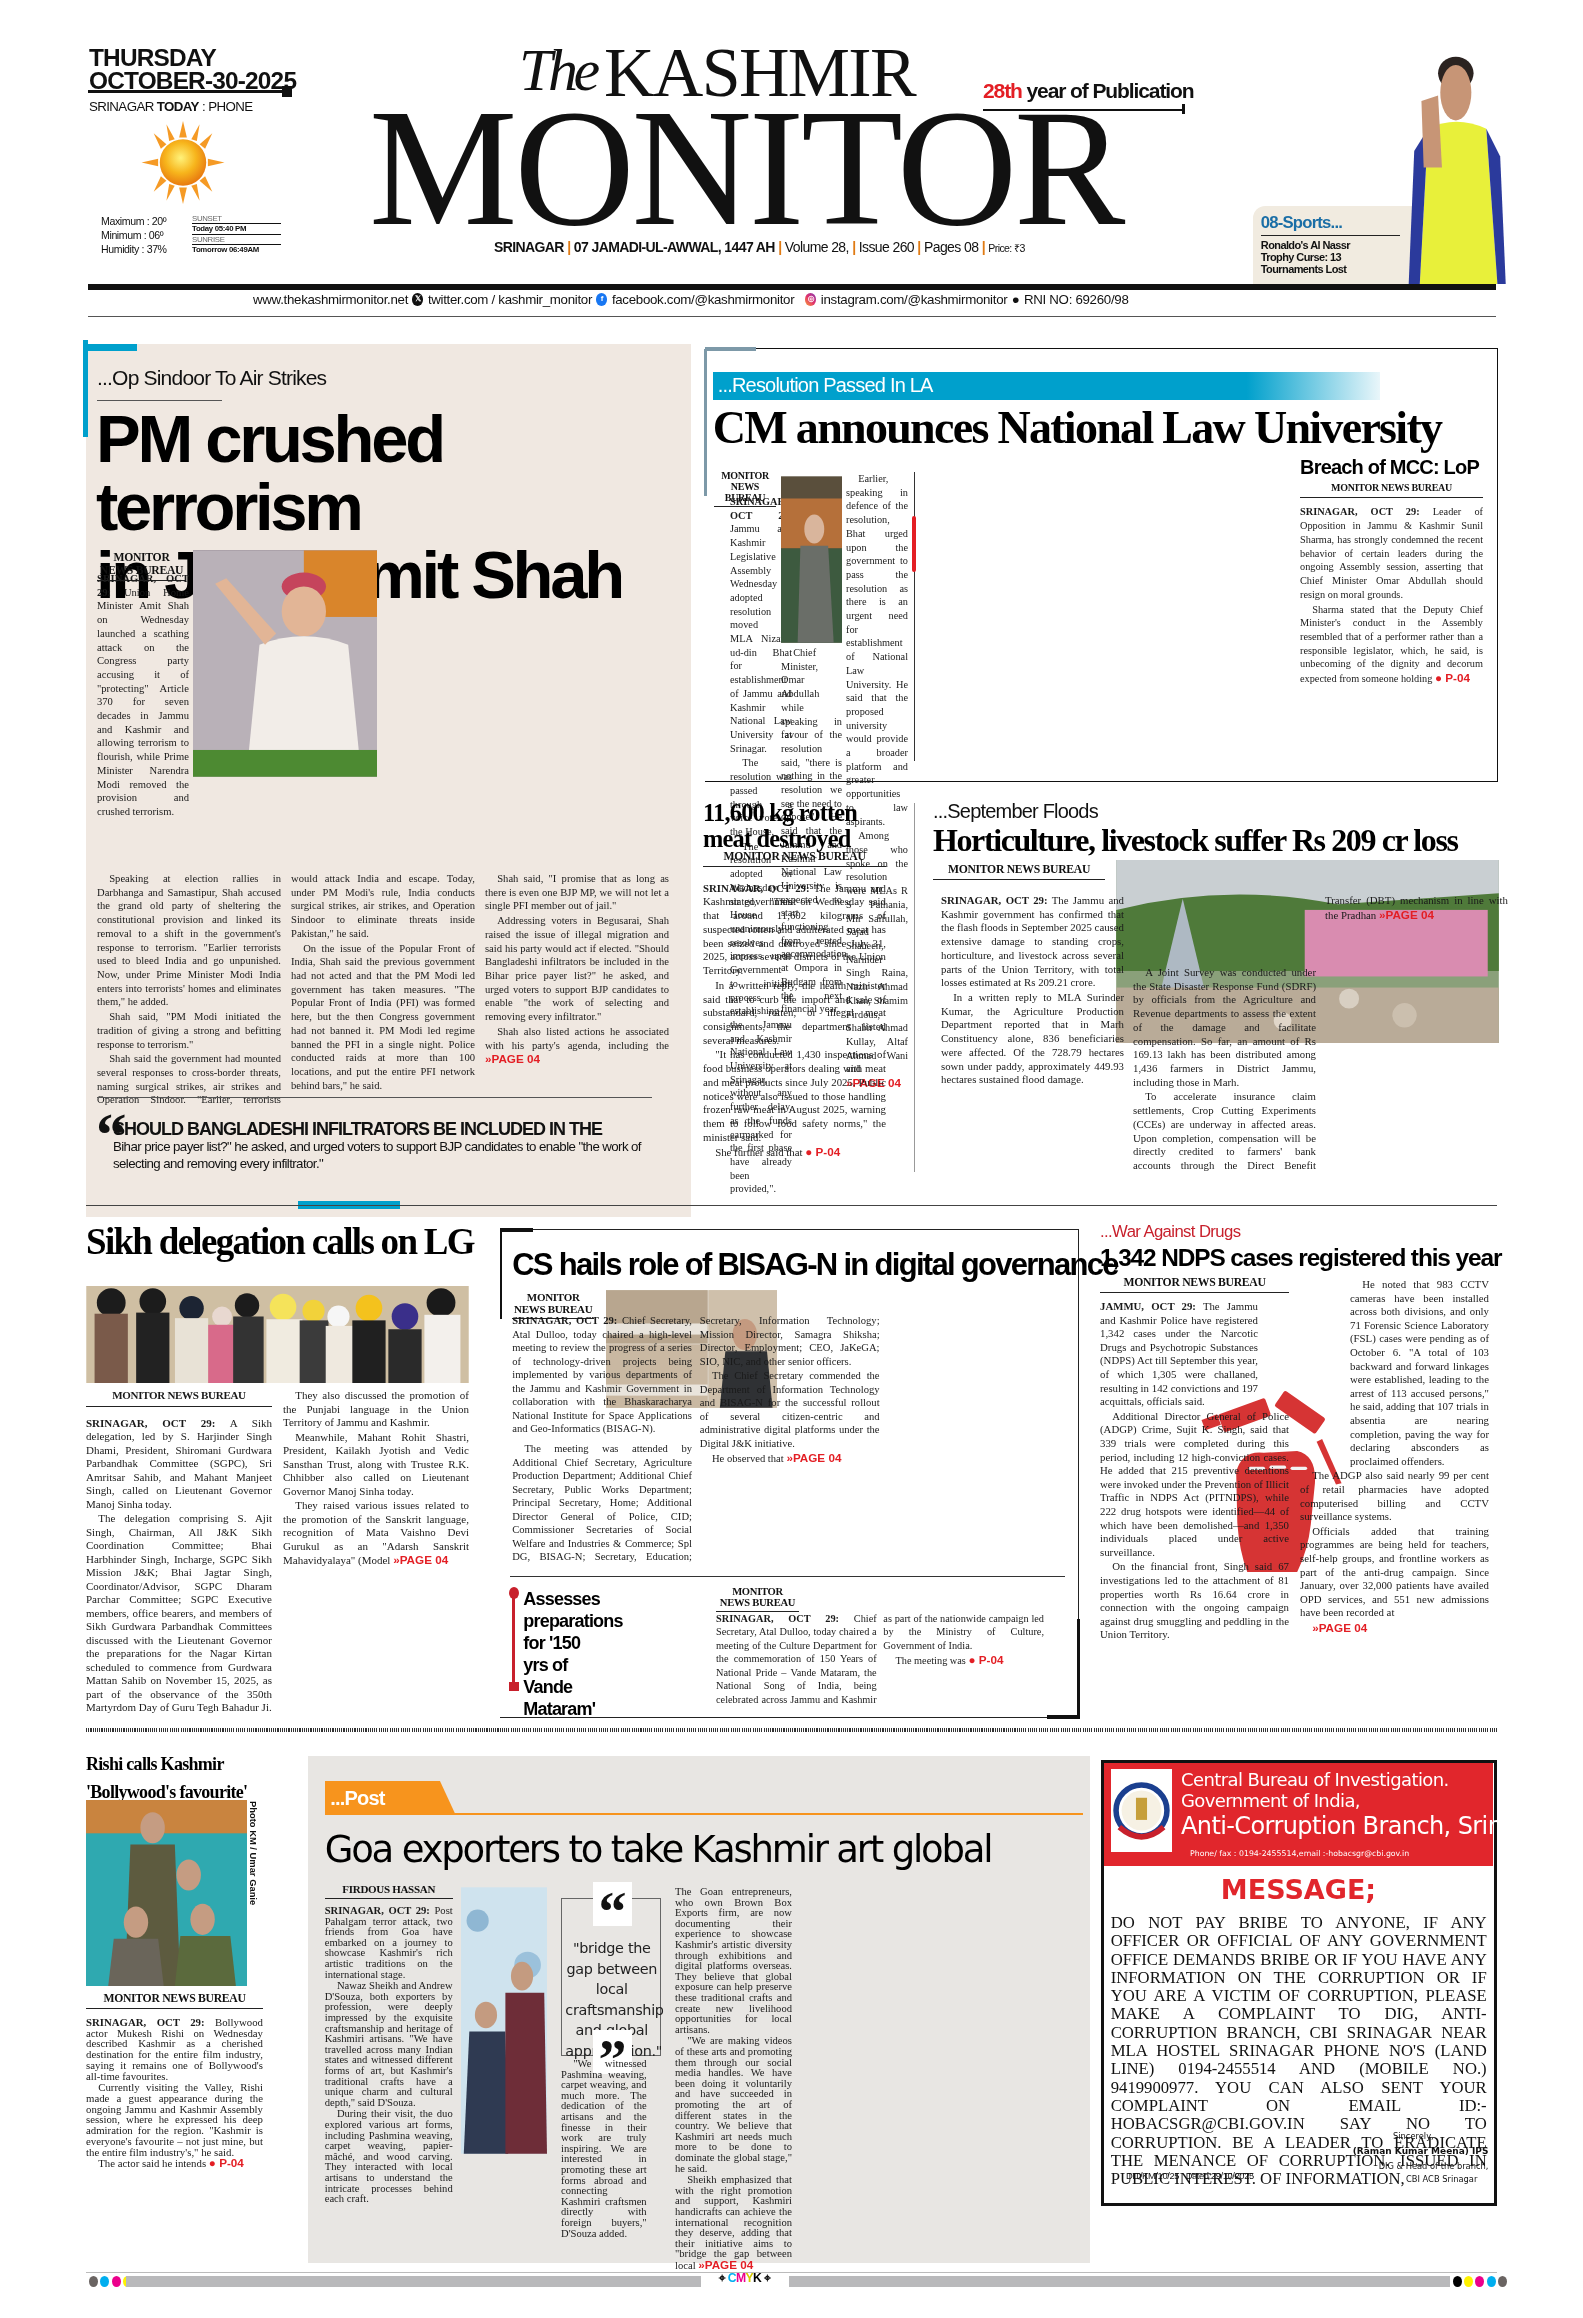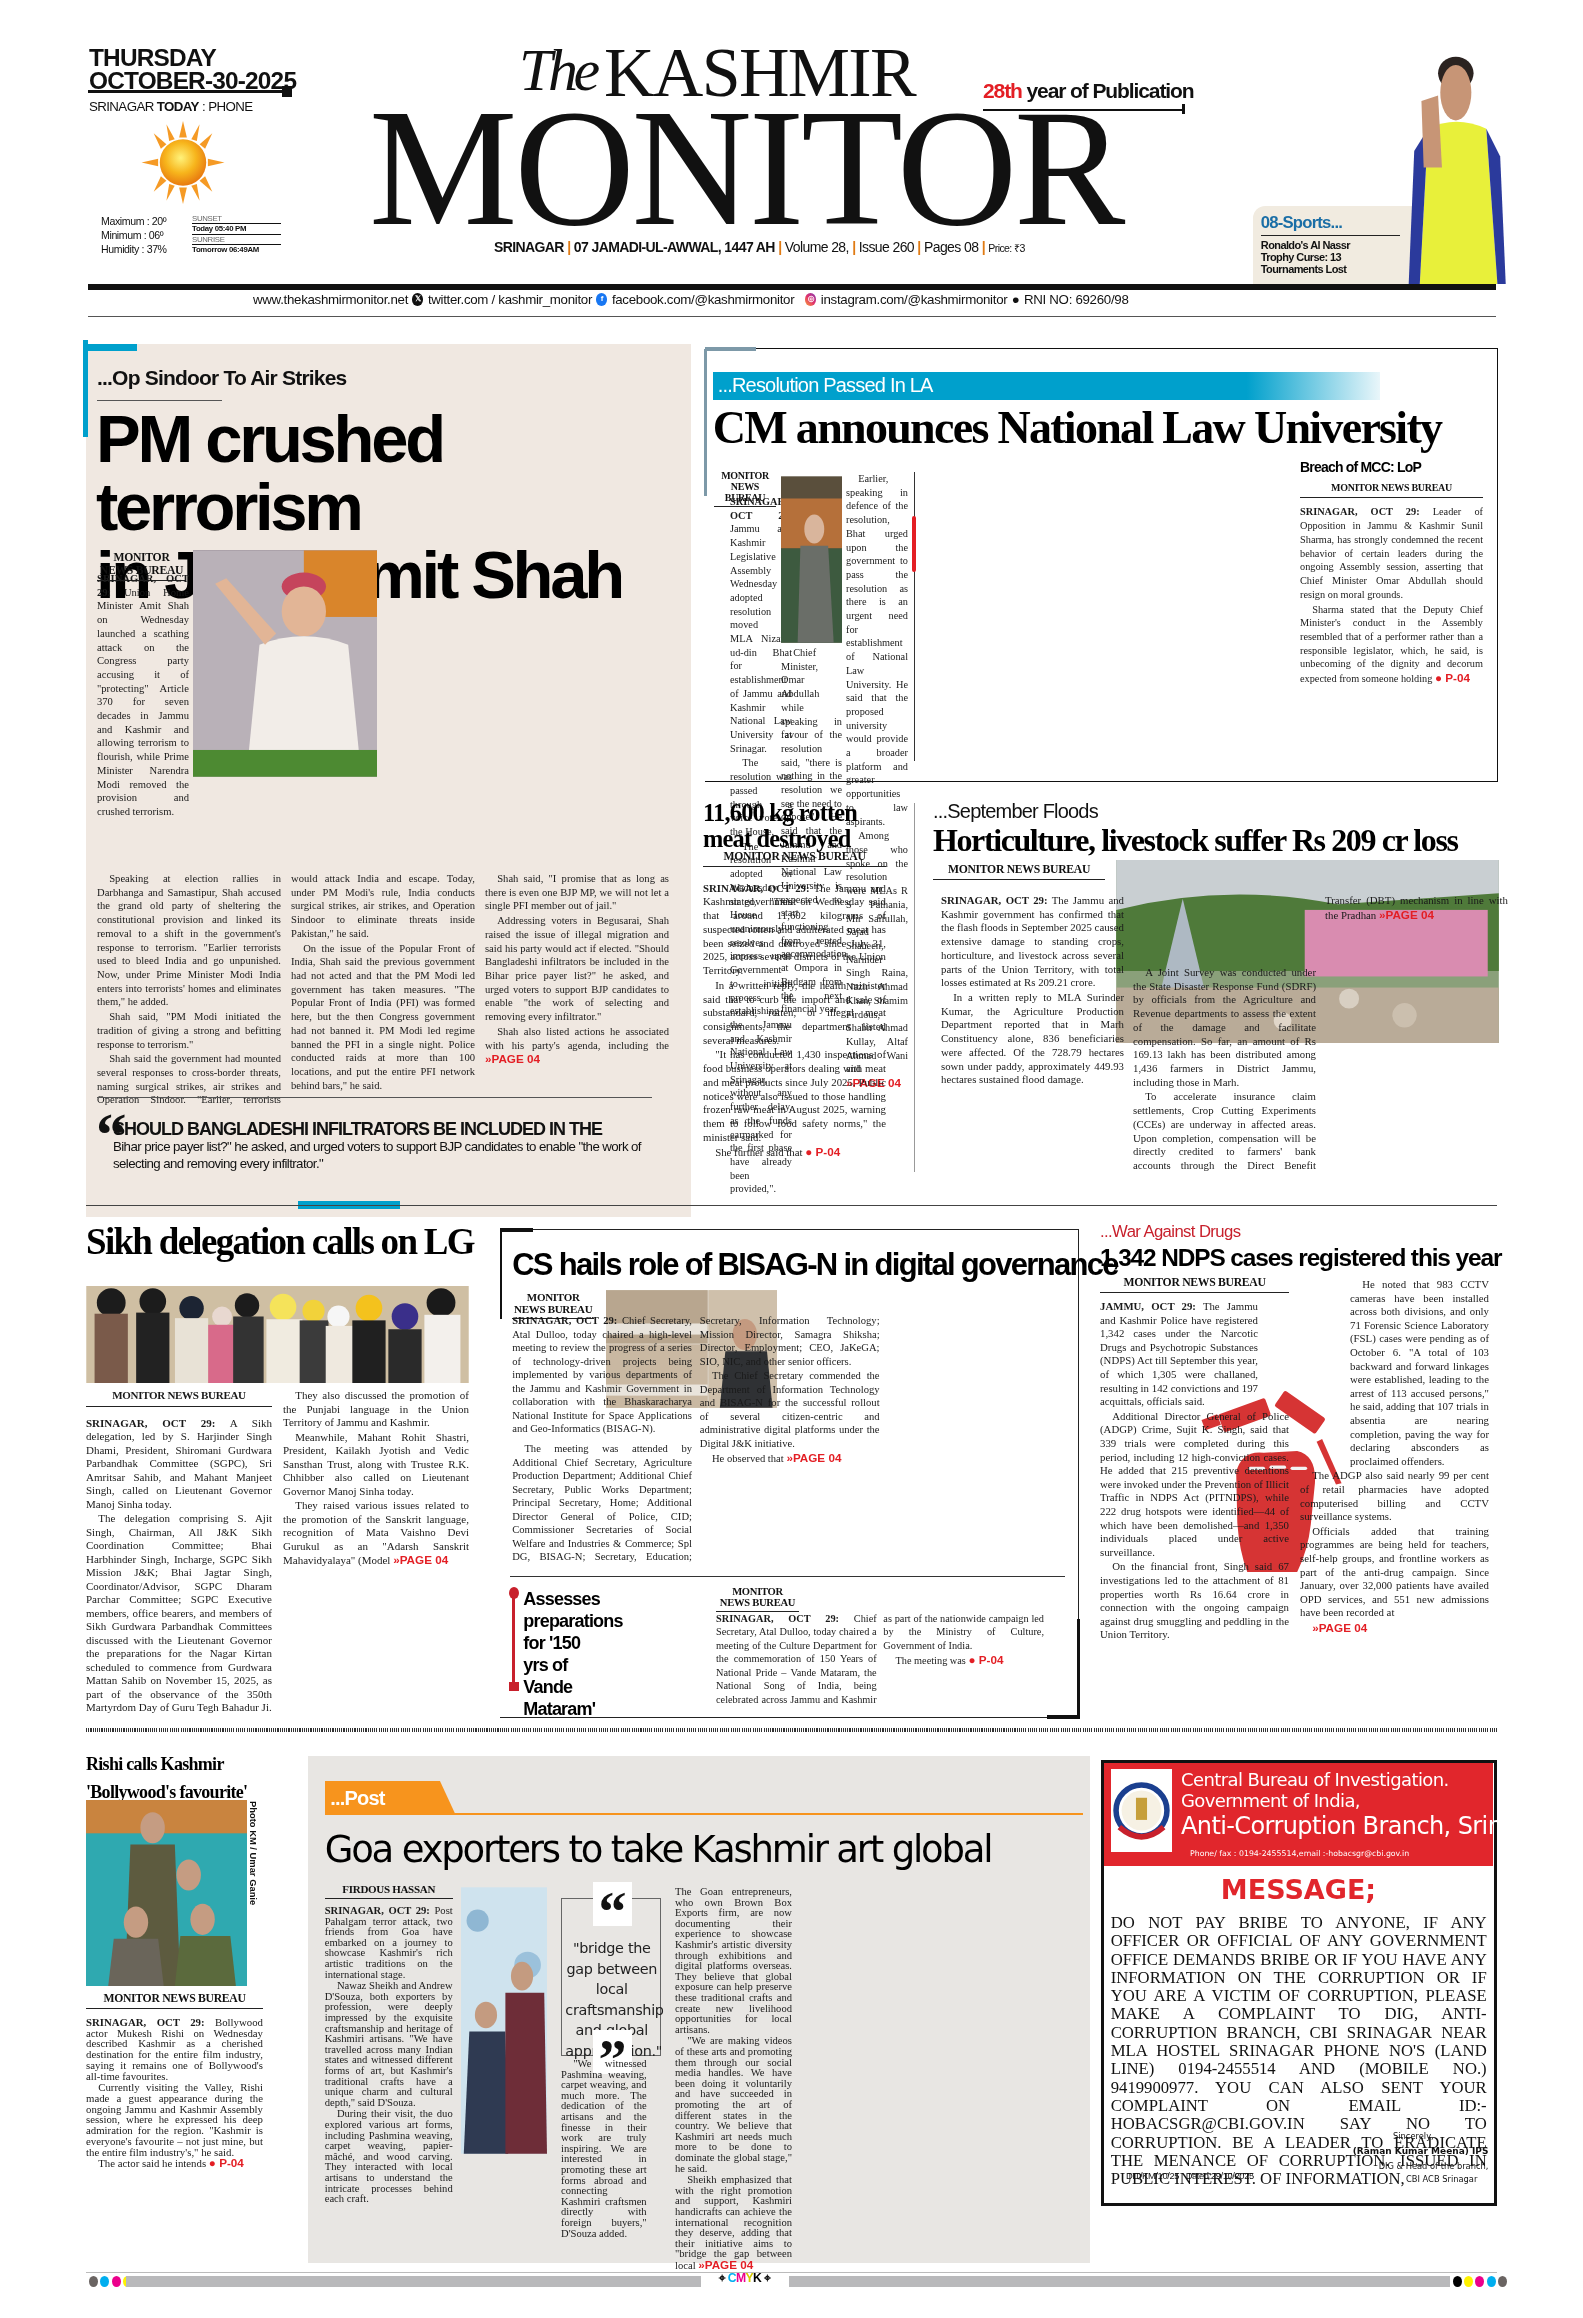--- a/index.html
+++ b/index.html
@@ -126,21 +126,21 @@
     <span>instagram.com/@kashmirmonitor</span>
     <span>●</span>
     <span>RNI NO: 69260/98</span>
   </div>
   <div class="abs" style="left:88px;top:316px;width:1408px;height:1.1px;background:#555;"></div>
 </div>
 
 <div class="abs" style="left:86px;top:344px;width:605px;height:772px;background:#f0e8e1;">
   <div class="abs" style="left:0;top:0;width:51px;height:6.7px;background:#00a0cc;"></div>
   <div class="abs" style="left:-2.8px;top:-4.4px;width:4.4px;height:97px;background:#00a0cc;"></div>
-  <div class="abs kicker" style="left:11px;top:22px;font-weight:bold;">...Op Sindoor To Air Strikes</div>
+  <div class="abs kicker" style="left:11px;top:22px;">...Op Sindoor To Air Strikes</div>
   <div class="abs" style="left:11px;top:56px;width:125px;height:1.1px;background:#555;"></div>
   <div class="abs hl" style="left:10px;top:61px;font-size:67px;line-height:68px;letter-spacing:-3.3px;font-stretch:condensed;">
     <div>PM crushed terrorism</div>
     <div>in J&amp;K: Amit Shah</div>
   </div>
   <div class="abs byline" style="left:11px;top:207px;width:89px;font-size:11.7px;">MONITOR NEWS BUREAU</div>
   <div class="abs photo" style="left:107px;top:206px;width:184px;height:227px;background:linear-gradient(180deg,#9a8f98 0%,#c9c1c6 40%,#d8a678 70%,#5b8b3a 100%);">
     <svg width="184" height="227" viewBox="0 0 332 408">
       <rect x="0" y="0" width="332" height="408" fill="#b9b1b8"></rect>
       <rect x="200" y="0" width="132" height="120" fill="#d9852b"></rect>
@@ -199,21 +199,21 @@
   </div>
   <div class="abs body-text" style="left:141px;top:123px;width:62px;font-size:10.3px;line-height:13.7px;">
     <p>Earlier, speaking in defence of the resolution, Bhat urged upon the government to pass the resolution as there is an urgent need for establishment of National Law University. He said that the proposed university would provide a broader platform and greater opportunities to law aspirants.</p>
     <p><span>Among those who spoke on the resolution were MLAs R S Pathania, Mir Saifullah, Sajad Shaheen, Narinder Singh Raina, Nazir Ahmad Khan, Shamim Firdous, Shabir Ahmad Kullay, Altaf Ahmad Wani and</span> <span class="jump">»PAGE 04</span></p>
   </div>
   <div class="abs" style="left:209px;top:123px;width:1.1px;height:289px;background:#333;"></div>
   <div class="abs" style="left:207px;top:167px;width:4.4px;height:56px;background:#e31e24;border-radius:2.2px;"></div>
 </div>
 
 <div class="abs" style="left:1300px;top:456px;width:183px;">
-  <div class="hl" style="font-size:14px;line-height:22px;letter-spacing:-0.8px;">Breach of MCC: LoP</div>
+  <div class="hl" style="font-size:20px;line-height:22px;letter-spacing:-0.8px;">Breach of MCC: LoP</div>
   <div class="byline" style="font-size:10px;margin-top:4.4px;">MONITOR NEWS BUREAU</div>
   <div class="body-text" style="margin-top:7.8px;font-size:10.3px;line-height:13.7px;">
     <p class="first"><span class="dateline">SRINAGAR, OCT 29:</span><span> Leader of Opposition in Jammu &amp; Kashmir Sunil Sharma, has strongly condemned the recent behavior of certain leaders during the ongoing Assembly session, asserting that Chief Minister Omar Abdullah should resign on moral grounds.</span></p>
     <p><span>Sharma stated that the Deputy Chief Minister's conduct in the Assembly resembled that of a performer rather than a responsible legislator, which, he said, is unbecoming of the dignity and decorum expected from someone holding</span> <span class="jump">● P-04</span></p>
   </div>
 </div>
 
 <style>
 </style>
 

